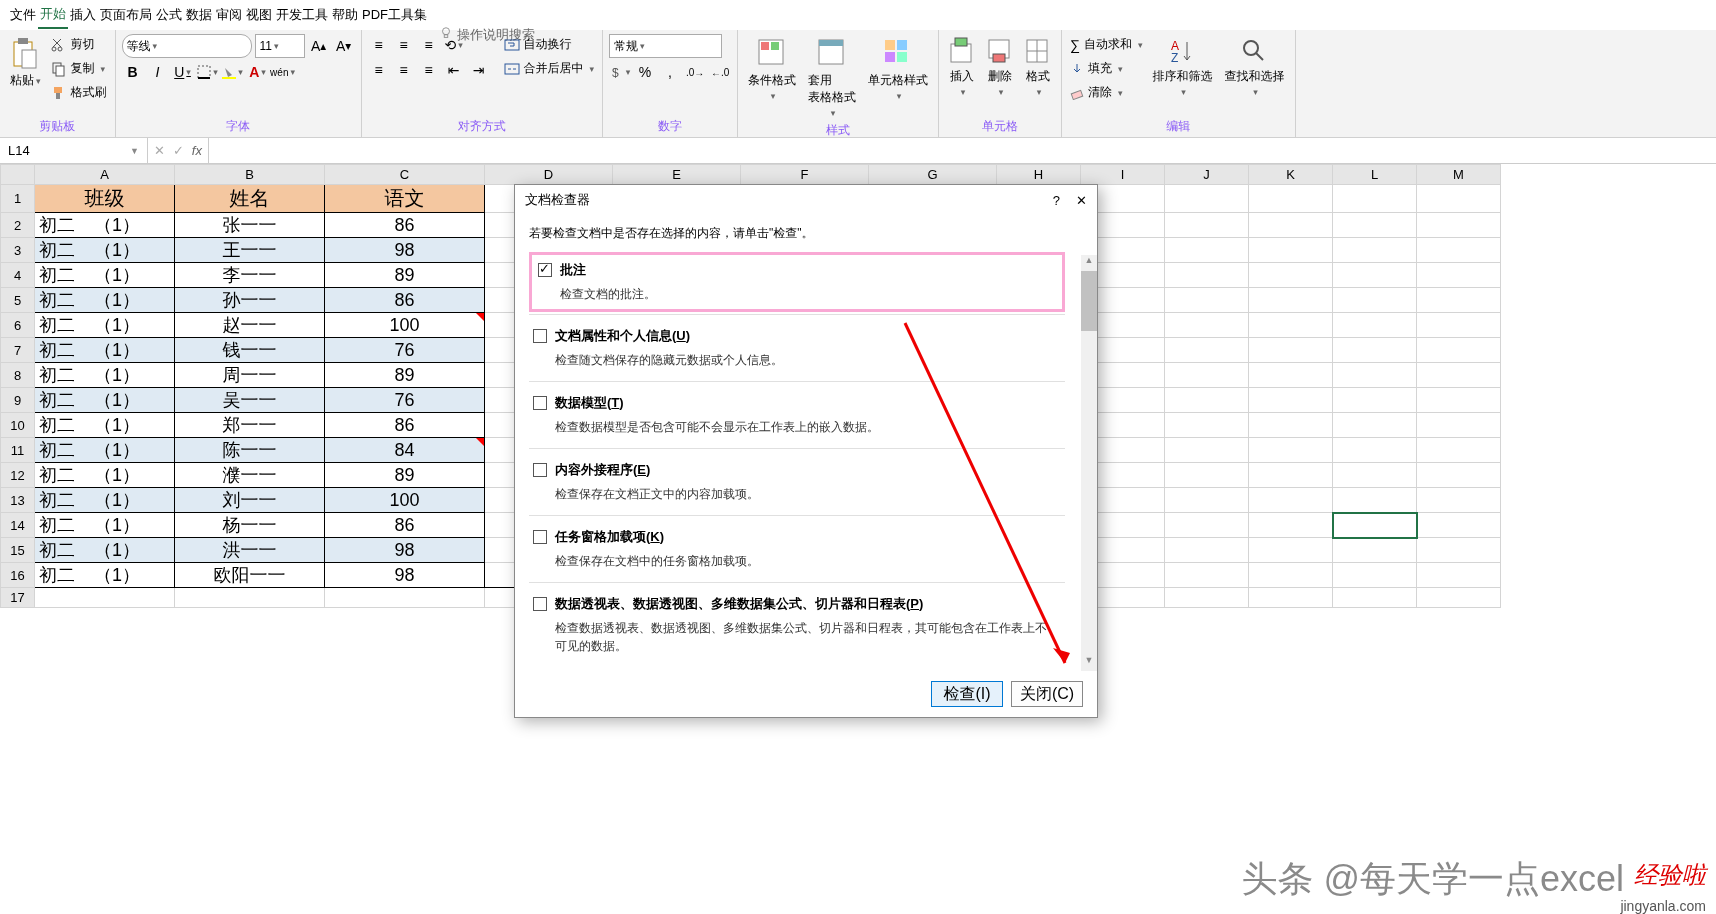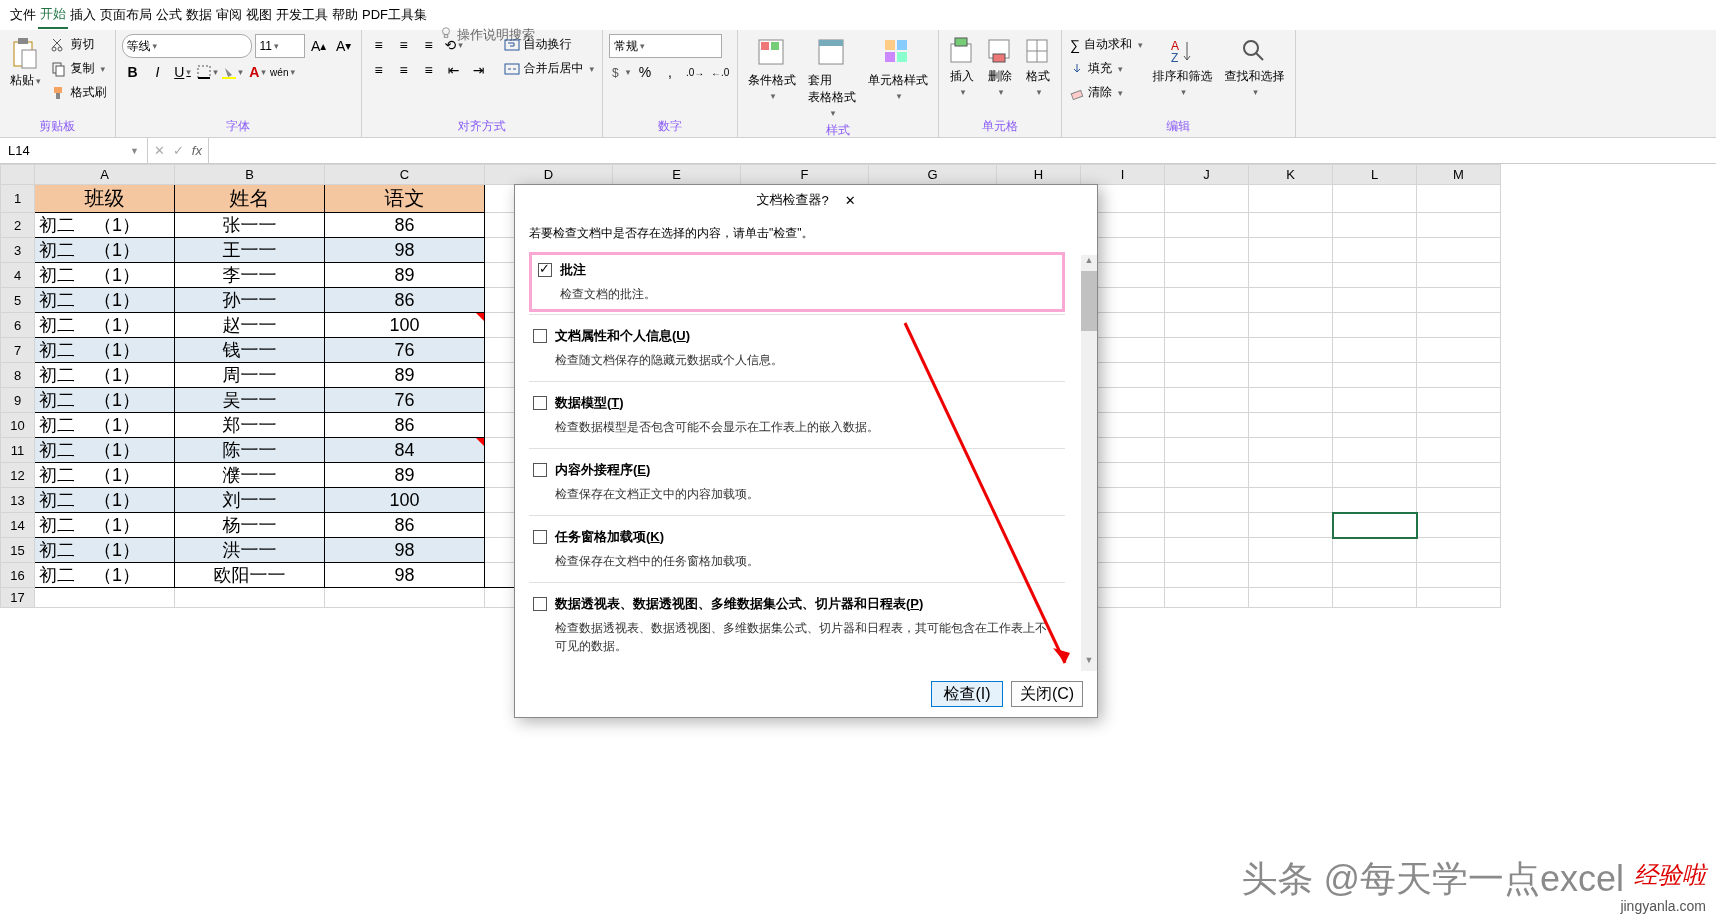--- a/index.html
+++ b/index.html
@@ -45,21 +45,21 @@
     .data-cell.striped { background: #dfeaf3; }
     .data-cell.left { text-align: left; padding-left: 4px; }
     .data-cell .cls { display: inline-block; min-width: 55px; text-align: left; }
     .red-tri { position: relative; }
     .red-tri::after { content: ""; position: absolute; top: 0; right: 0; width: 0; height: 0; border-top: 8px solid red; border-left: 8px solid transparent; }
     
     .selected-cell { border: 2px solid #217346 !important; }
     
     
     .dialog { position: absolute; top: 184px; left: 514px; width: 584px; height: 534px; background: #fff; border: 1px solid #888; box-shadow: 4px 4px 15px rgba(0,0,0,0.3); display: flex; flex-direction: column; }
-    .dialog-title { display: flex; align-items: center; justify-content: center; padding: 6px 10px; font-size: 13px; }
+    .dialog-title { display: flex; align-items: center; justify-content: space-between; padding: 6px 10px; font-size: 13px; }
     .dialog-title-btns { display: flex; gap: 16px; }
     .dialog-body { padding: 10px 14px; flex: 1; overflow: hidden; position: relative; }
     .dialog-hint { font-size: 12px; margin-bottom: 10px; }
     .dialog-list { border: none; position: relative; }
     .dialog-item { border-top: 1px solid #e0e0e0; padding: 12px 10px 12px 4px; }
     .dialog-item:first-child { border-top: none; }
     .dialog-item-head { display: flex; align-items: flex-start; gap: 8px; font-size: 13px; }
     .dialog-item-head b { font-weight: bold; }
     .dialog-item-desc { font-size: 12px; color: #333; margin-left: 22px; margin-top: 6px; line-height: 1.5; }
     .dialog-item u { text-decoration: underline; }

